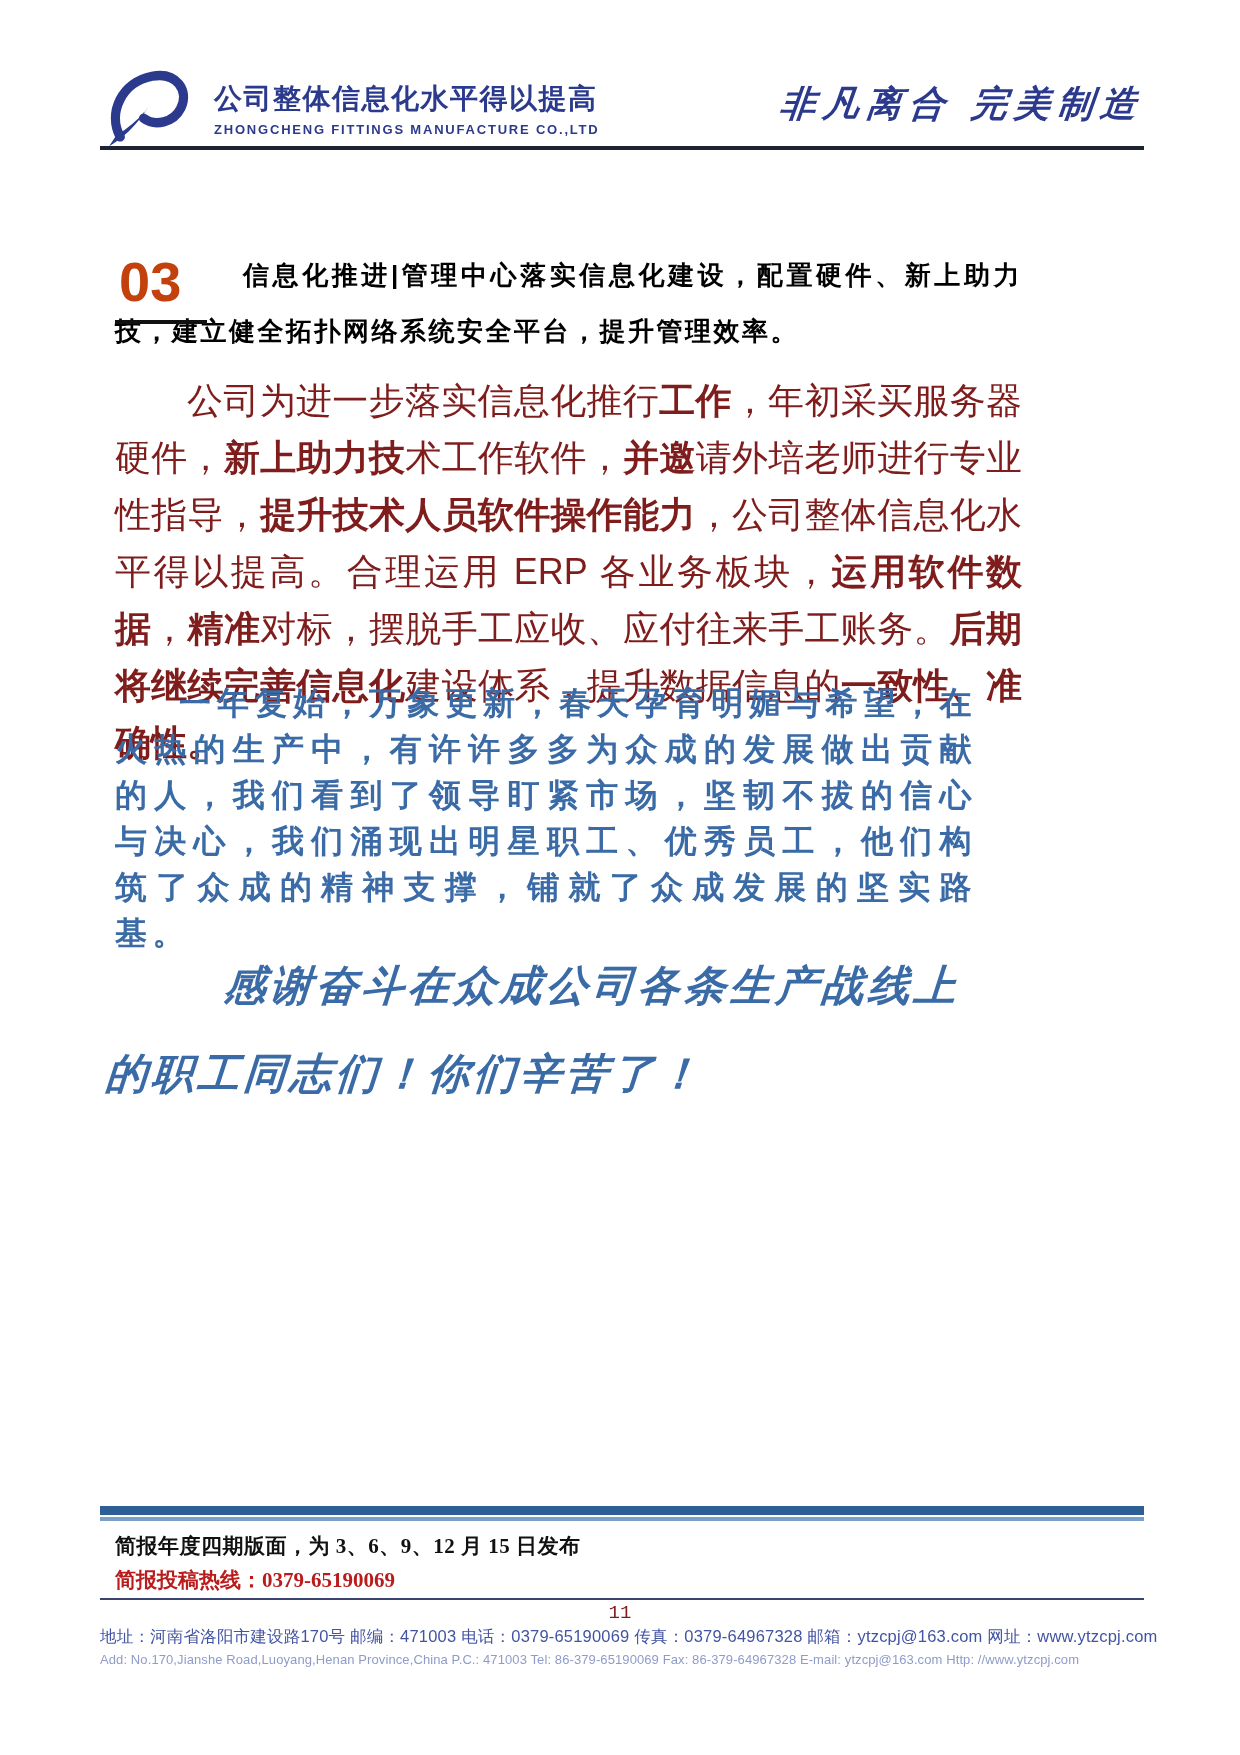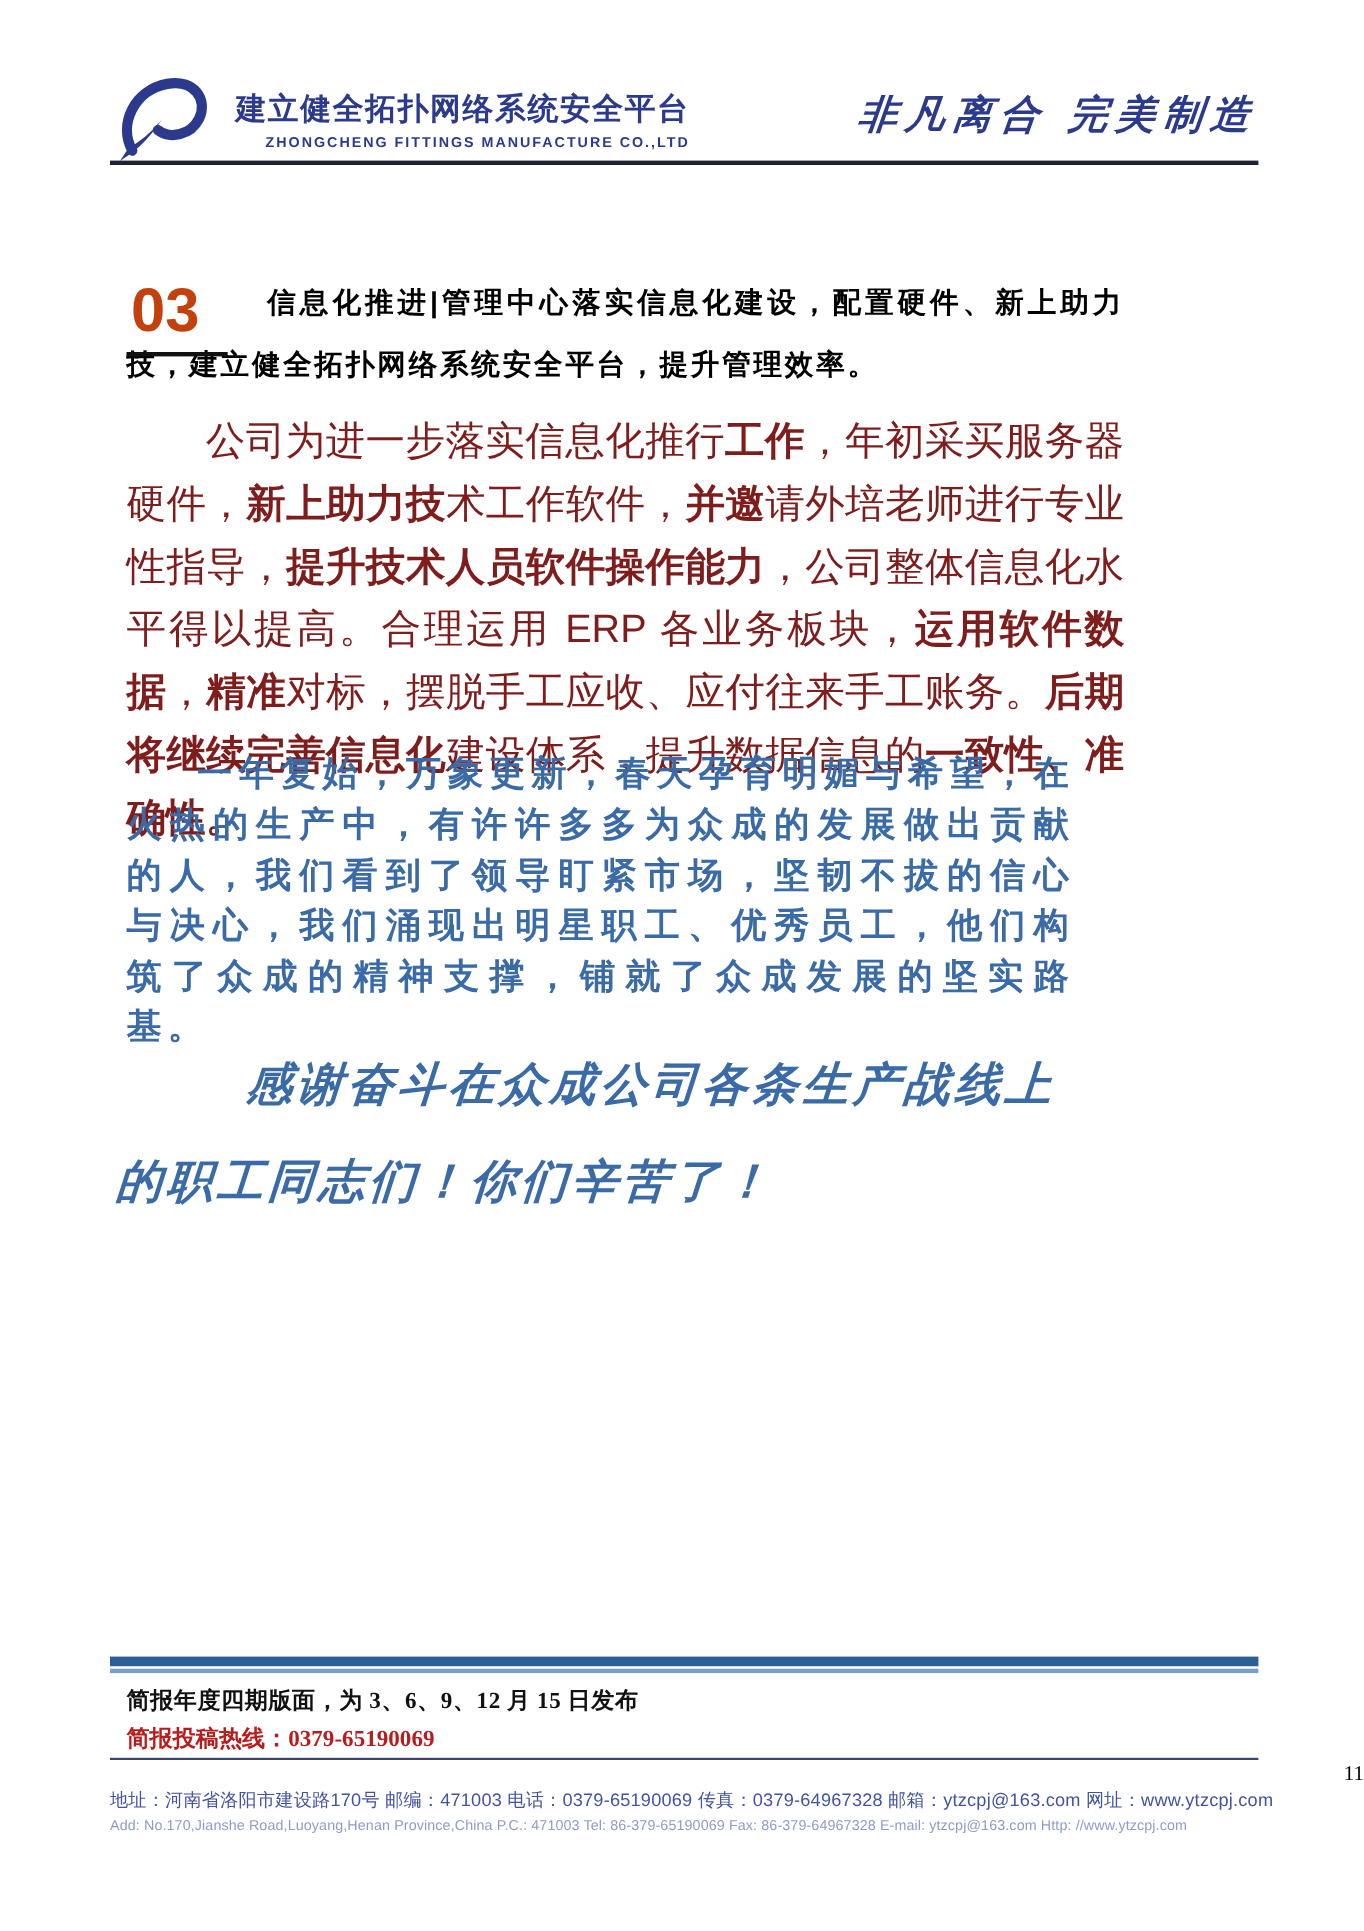--- a/index.html
+++ b/index.html
@@ -87,22 +87,22 @@
     font-size:21px; font-weight:bold; color:#111; letter-spacing:0.5px;
   }
   .hotline {
     position:absolute; left:115px; top:1566px; right:115px;
     font-family:"Liberation Serif", serif;
     font-size:21px; font-weight:bold; color:#b91c1c;
   }
   .footer-rule { position:absolute; left:100px; right:96px; top:1598px; height:2px; background:#3a4270; }
   .page-number {
     position:absolute; left:0; right:0; top:1602px;
-    text-align:right; font-family:Liberation Serif, serif;
-    font-size:19px; color:#000000;
+    text-align:center; font-family:Liberation Mono, monospace;
+    font-size:19px; color:#7f1d1d;
   }
   .contact-cn {
     position:absolute; left:100px; right:96px; top:1626px;
     font-size:16.5px; color:#4253a3; letter-spacing:0.2px;
     white-space:nowrap;
   }
   .contact-en {
     position:absolute; left:100px; right:96px; top:1652px;
     font-size:13px; color:#8f9cc9; letter-spacing:0.1px;
     white-space:nowrap;
@@ -116,21 +116,21 @@
   <div class="header">
     <div class="brand">
       <div class="logo-wrap">
         <svg viewBox="0 0 100 90" width="104" height="84" aria-hidden="true">
           <path d="M16 76 C2 50 18 17 50 11 C76 6 90 26 81 45 C73 61 53 65 41 56" fill="none" stroke="#2b3a8c" stroke-width="10" stroke-linecap="round"></path>
           <path d="M4 86 C28 72 47 48 60 16 C52 40 36 60 12 74 Z" fill="#2b3a8c"></path>
           <path d="M60 16 C56 28 49 40 41 49" fill="none" stroke="#ffffff" stroke-width="2"></path>
         </svg>
       </div>
       <div class="brand-text">
-        <div class="company-cn">建立健全拓扑网络系统安全平台</div>
+        <div class="company-cn">公司整体信息化水平得以提高</div>
         <div class="company-en">ZHONGCHENG FITTINGS MANUFACTURE CO.,LTD</div>
       </div>
     </div>
     <div class="slogan">非凡离合 完美制造</div>
   </div>
   <div class="header-rule"></div>
 
   <div class="section">
     <div class="section-num">03</div>
     <div class="section-title">信息化推进|管理中心落实信息化建设，配置硬件、新上助力技，建立健全拓扑网络系统安全平台，提升管理效率。</div>

